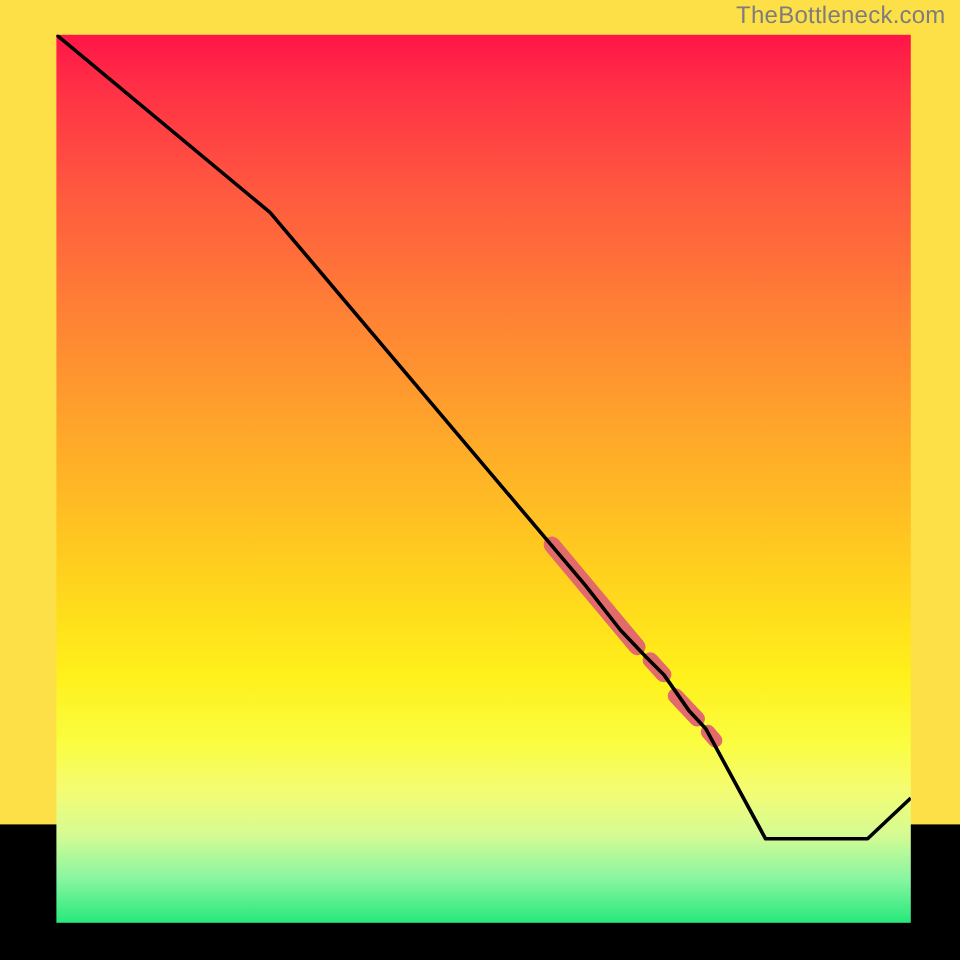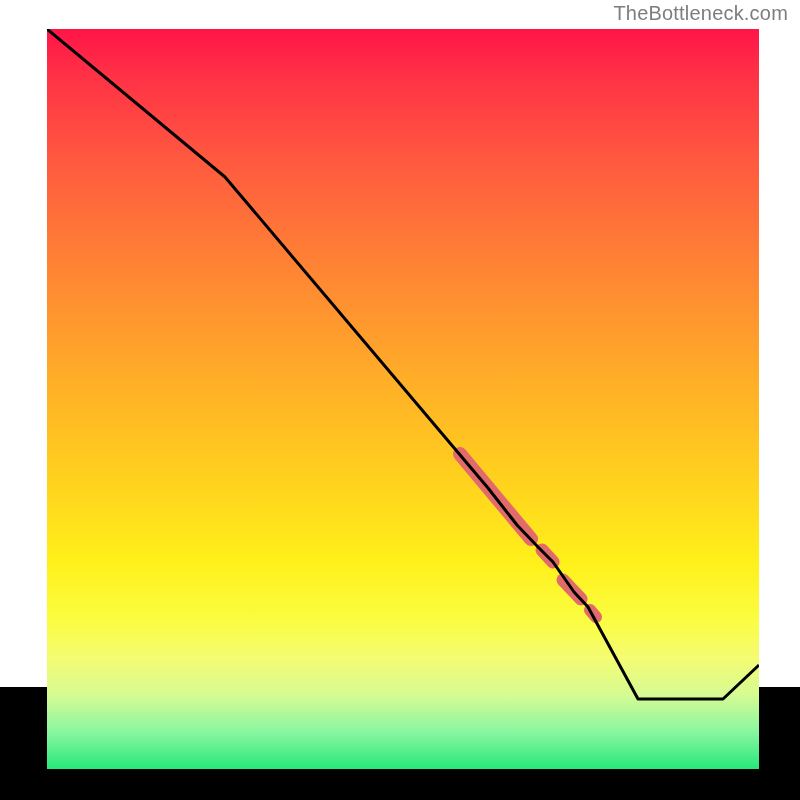--- a/index.html
+++ b/index.html
@@ -8,21 +8,21 @@
     width: 800px;
     height: 800px;
     overflow: hidden;
     background: #000;
     font-family: Arial, Helvetica, sans-serif;
   }
   .frame {
     position: relative;
     width: 800px;
     height: 687px;
-    background: #ffffff;
+    background: #fde047;
   }
   .plot {
     position: absolute;
     left: 47px;
     top: 29px;
     width: 712px;
     height: 740px;
     
     background: linear-gradient(
       to bottom,

